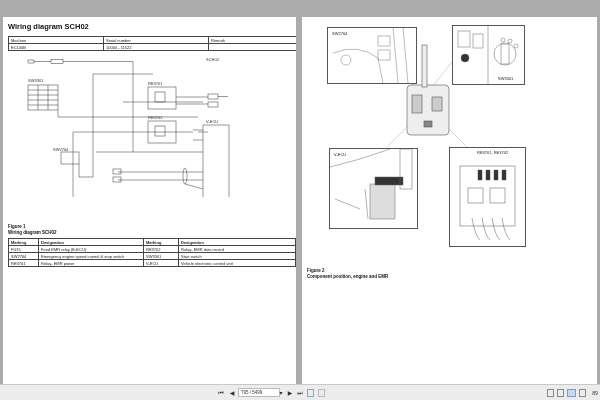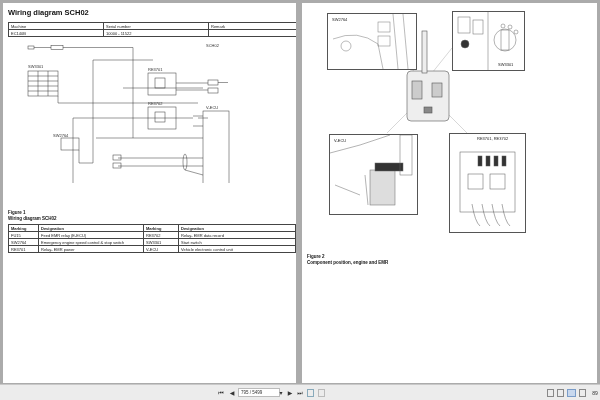--- a/index.html
+++ b/index.html
@@ -1,18 +1,18 @@
 <!DOCTYPE html>
 <html><head>
 <meta charset="utf-8">
 <style>
   * { box-sizing: border-box; margin: 0; padding: 0; }
   html, body { width: 600px; height: 400px; overflow: hidden; }
   body { background: #ababab; font-family: "Liberation Sans", sans-serif; position: relative; }
-  .page { position: absolute; top: 3px; background: #fff; height: 380px; overflow: hidden; }
+  .page { position: absolute; top: 17px; background: #fff; height: 380px; overflow: hidden; }
   #page-left { left: 3px; width: 293px; }
   #page-right { left: 302px; width: 295px; }
   .title { position: absolute; left: 5px; top: 5px; font-size: 7.5px; font-weight: bold; color: #111; }
   table.meta { position: absolute; left: 5px; top: 19px; width: 290px; border-collapse: collapse; font-size: 4px; }
   table.meta td { border: 0.6px solid #444; padding: 0.5px 2px; height: 7px; color: #222; }
   .diagram { position: absolute; left: 0; top: 35px; width: 293px; height: 145px; }
   .fig-cap { position: absolute; font-size: 4.5px; color: #111; line-height: 5.5px; font-weight: bold; }
   table.legend { position: absolute; left: 5px; top: 221px; width: 288px; border-collapse: collapse; font-size: 4px; }
   table.legend td, table.legend th { border: 0.6px solid #444; padding: 0.5px 2px; text-align: left; vertical-align: top; color: #222; }
   table.legend th { font-weight: bold; height: 7px; }

